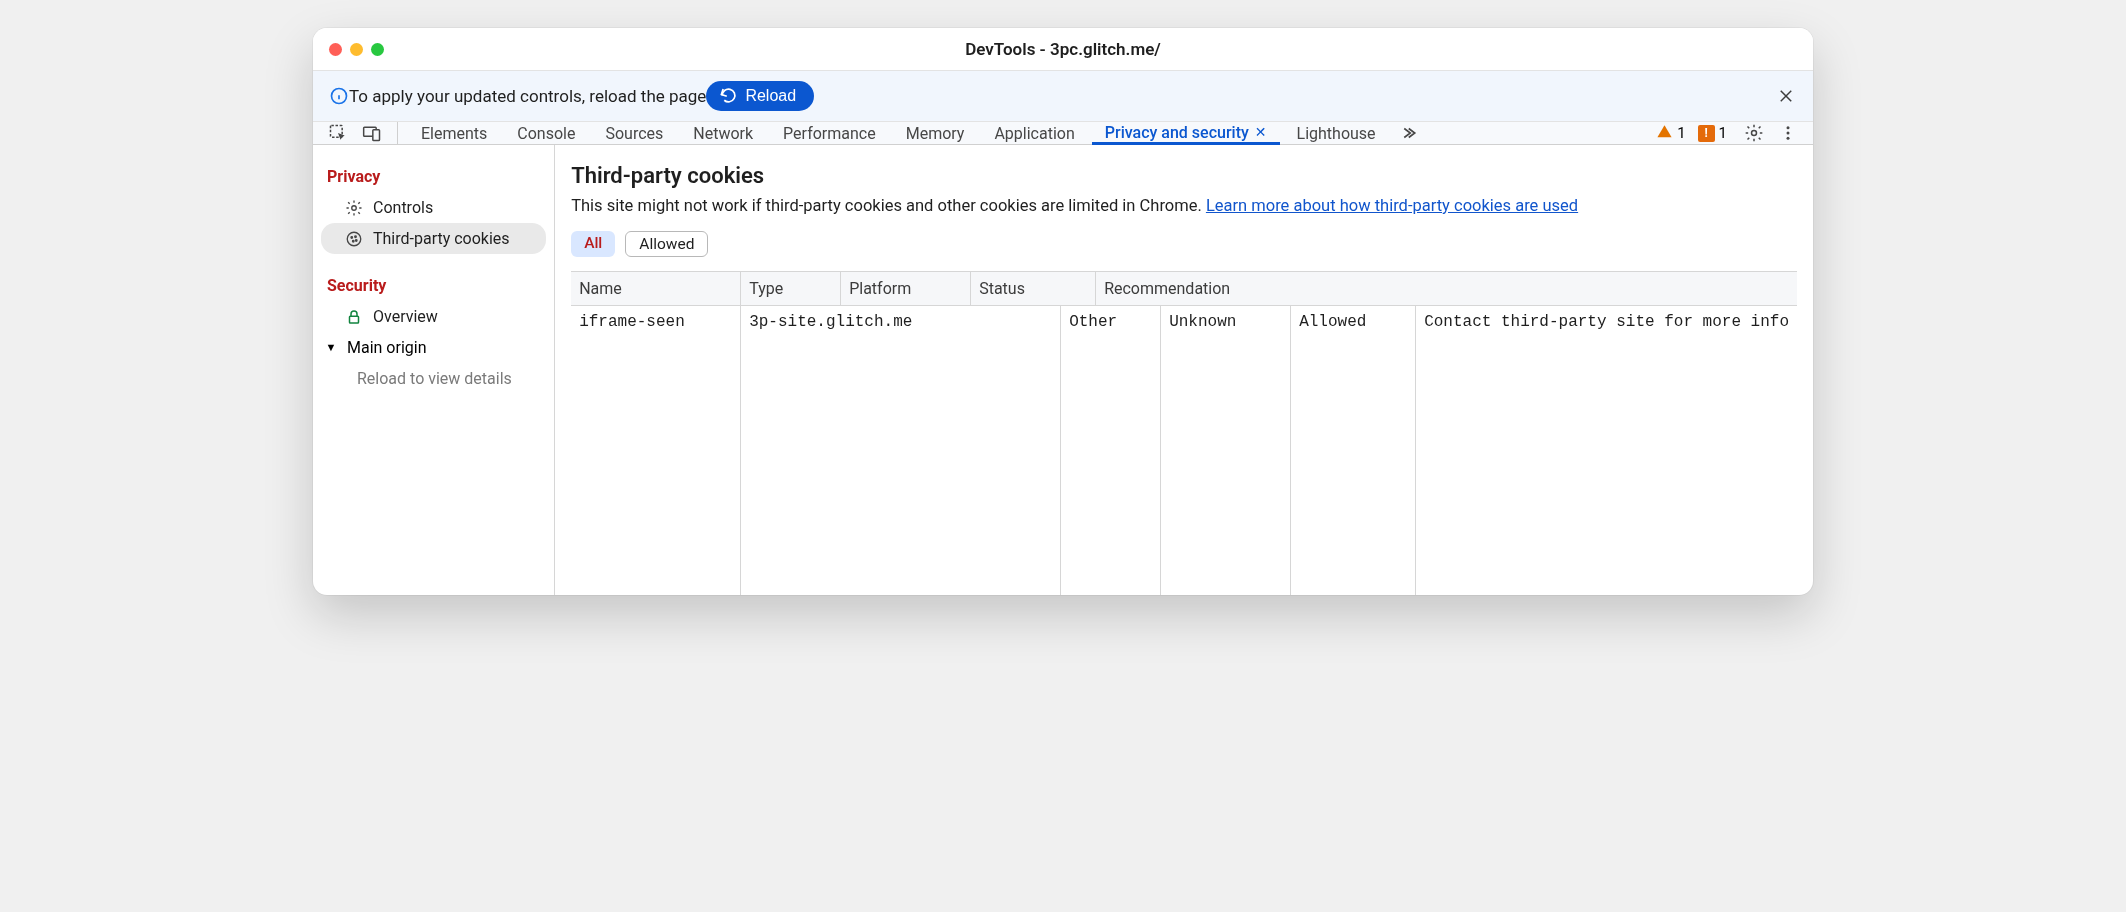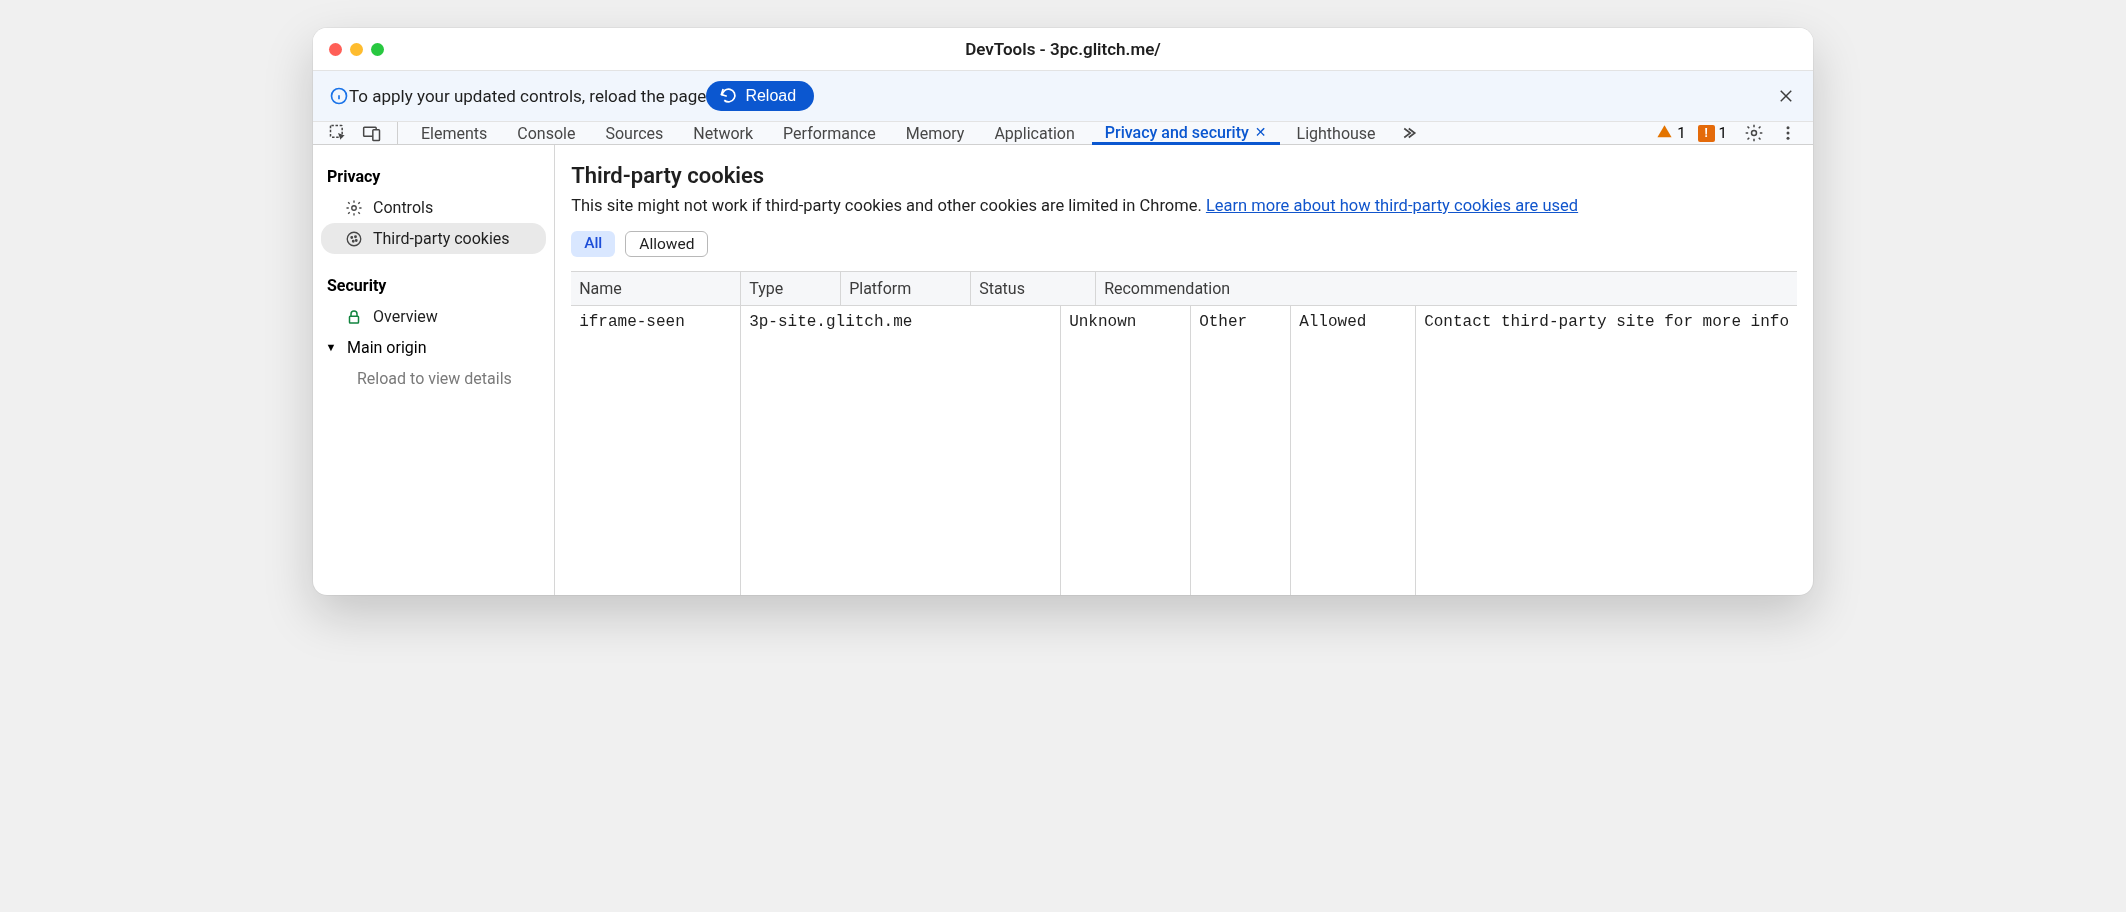--- a/index.html
+++ b/index.html
@@ -84,21 +84,21 @@
   .status-warn svg { width:17px; height:17px; }
   .status-issue { width:17px; height:17px; background:#e46a0a; display:flex; align-items:center; justify-content:center; border-radius:2px; }
   .status-issue span { color:#fff; font-weight:700; font-size:12px; }
   
   .body-split { display:flex; height: 450px; }
   .sidebar {
     width: 286px; border-right:1px solid #d6d6d6;
     padding: 14px 8px; font-size:16px;
   }
   .sb-heading {
-    font-weight:700; color:#000000; padding: 8px 6px 6px;
+    font-weight:700; color:#b91c1c; padding: 8px 6px 6px;
   }
   .sb-item {
     display:flex; align-items:center; gap:10px;
     padding: 6px 10px 6px 24px; color:#1f1f1f;
     border-radius: 14px; cursor:pointer;
   }
   .sb-item.selected { background:#e9e9e9; }
   .sb-item svg { width:18px; height:18px; flex-shrink:0; }
   .sb-expand { display:flex; align-items:center; gap:8px; padding:6px 2px; cursor:pointer; }
   .sb-expand .tri { font-size:11px; width:16px; text-align:center; }
@@ -106,21 +106,21 @@
   
   .main-panel { flex:1; padding: 18px 16px 0; display:flex; flex-direction:column; }
   .main-title { font-size:22px; font-weight:600; color:#1f1f1f; margin-bottom:8px; }
   .main-desc { font-size:16.5px; color:#1f1f1f; margin-bottom:16px; }
   .main-desc a { color:#1155cc; }
   .filter-row { display:flex; gap:10px; margin-bottom:14px; }
   .chip {
     padding: 3px 13px; border-radius:6px;
     font-size:15.5px; cursor:pointer;
   }
-  .chip.active { background:#d9e7ff; color:#1d4ed8; font-weight:500; }
+  .chip.active { background:#d9e7ff; color:#b91c1c; font-weight:500; }
   .chip.inactive { background:#fff; border:1px solid #b8b8b8; color:#1f1f1f; }
   .cookie-table { flex:1; border-top:1px solid #d6d6d6; display:flex; flex-direction:column; }
   .ct-row { display:flex; }
   .ct-head .ct-cell { background:#f6f7f9; font-weight:400; color:#3c3c3c; }
   .ct-cell {
     padding: 7px 8px;
     border-right:1px solid #d6d6d6;
     border-bottom:1px solid #d6d6d6;
     font-size:16px; color:#1f1f1f;
     overflow:hidden; text-overflow:ellipsis; white-space:nowrap;
@@ -302,22 +302,22 @@
         <div class="ct-row ct-head">
           <div class="ct-cell c-name">Name</div>
           <div class="ct-cell c-type">Type</div>
           <div class="ct-cell c-platform">Platform</div>
           <div class="ct-cell c-status">Status</div>
           <div class="ct-cell c-rec">Recommendation</div>
         </div>
         <div class="ct-row ct-body">
           <div class="ct-cell c-name">iframe-seen</div>
           <div class="ct-cell c-domain">3p-site.glitch.me</div>
+          <div class="ct-cell c-type">Other</div>
           <div class="ct-cell c-platform">Unknown</div>
-          <div class="ct-cell c-type">Other</div>
           <div class="ct-cell c-status">Allowed</div>
           <div class="ct-cell c-rec">Contact third-party site for more info</div>
         </div>
       </div>
     </div>
 
   </div>
 </div>
 
 </body></html>

